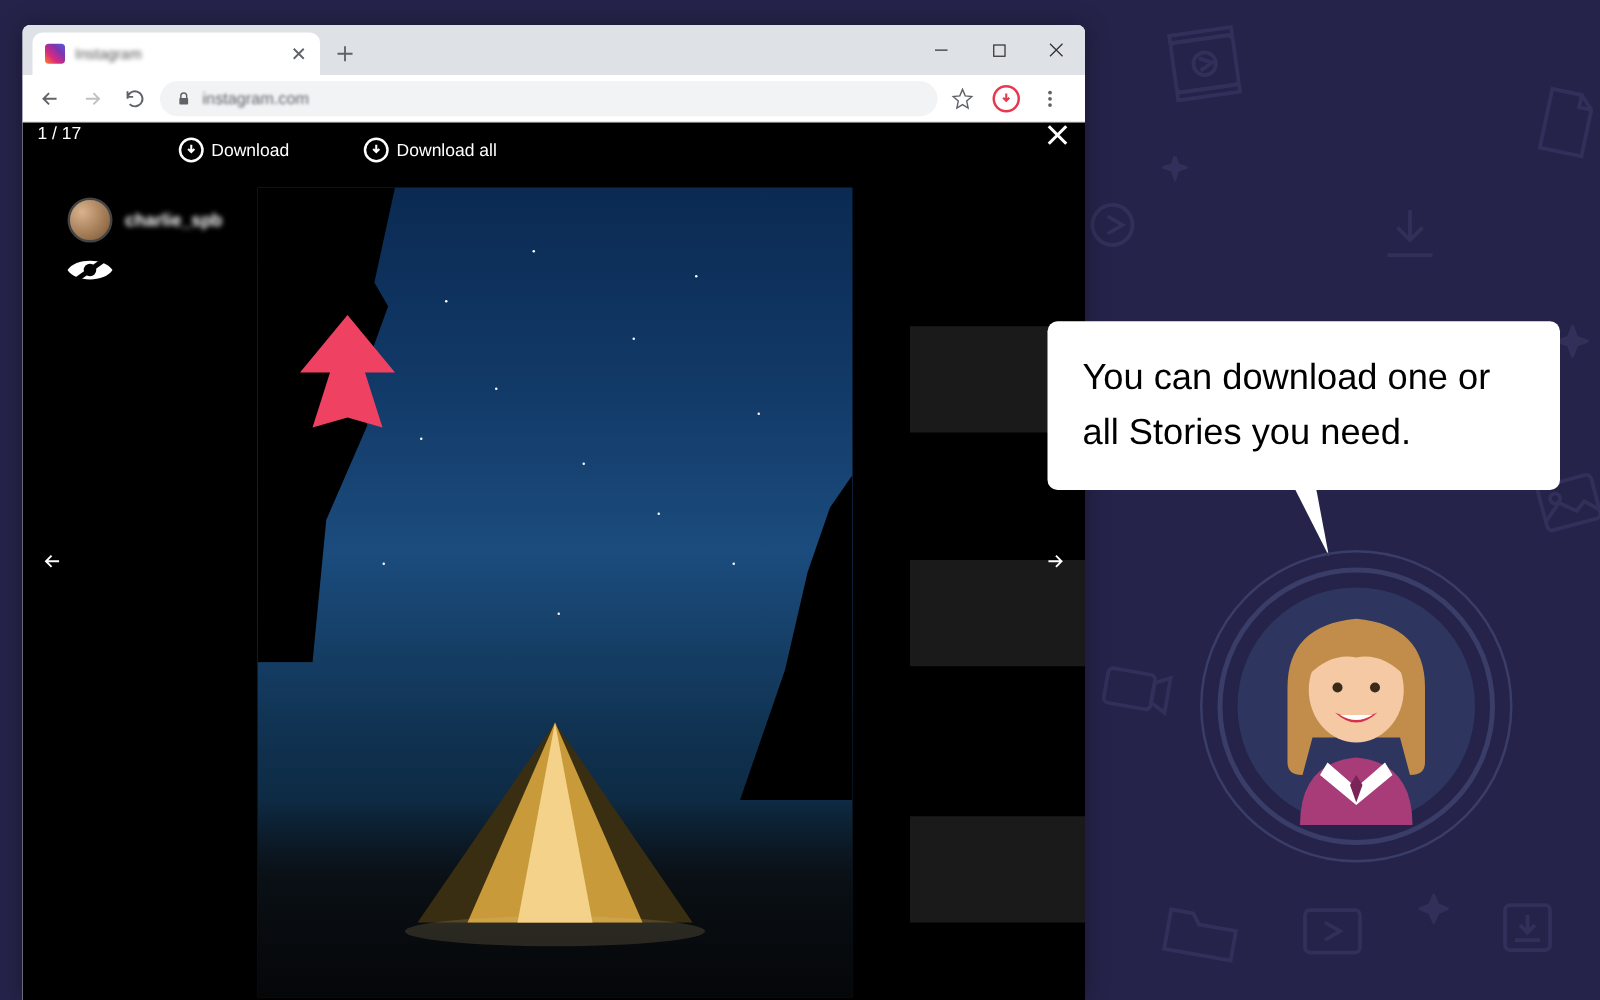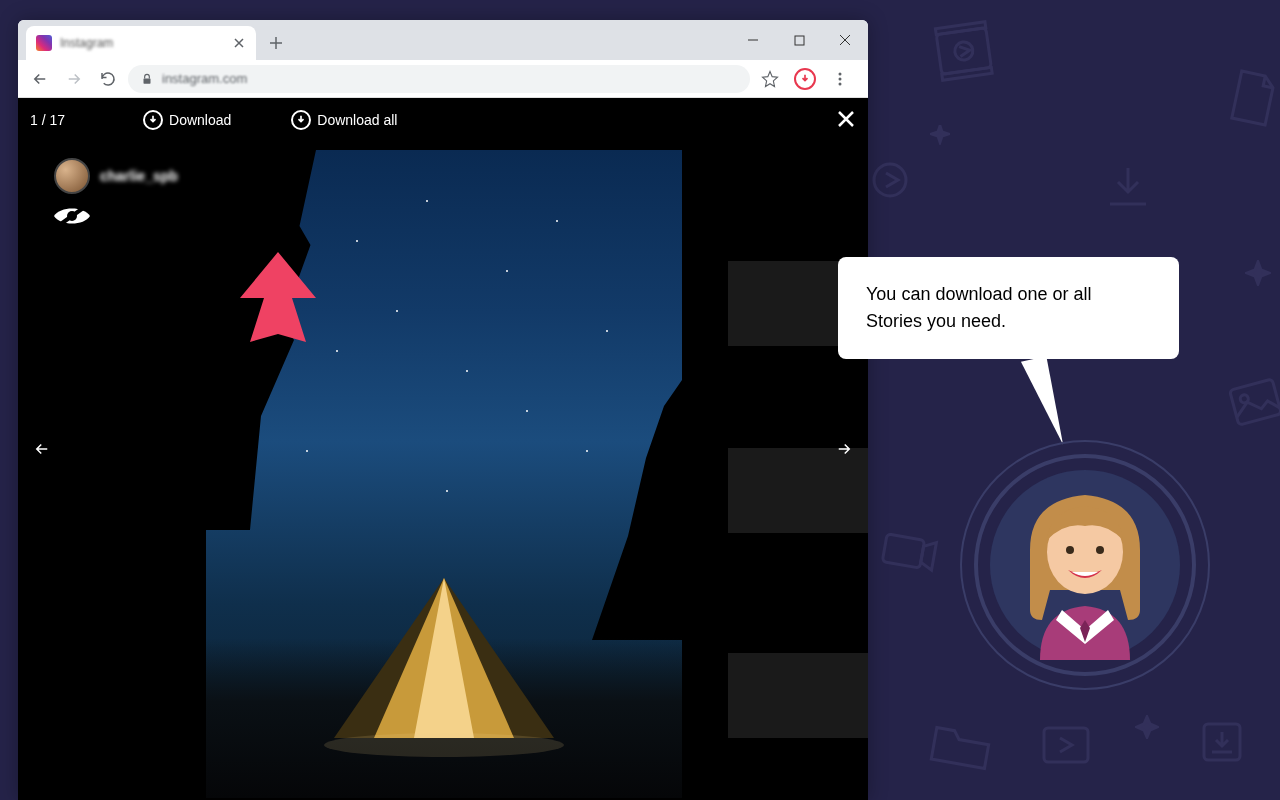--- a/index.html
+++ b/index.html
@@ -90,21 +90,21 @@
 
 
 .content {
   position: relative;
   height: calc(100% - 78px);
   background: #000;
   color: #fff;
 }
 .story-topbar {
   height: 44px;
-  display: flex; align-items: center;
+  display: flex; 
   padding: 0 12px; gap: 20px;
   font-size: 14px;
 }
 .counter { font-size: 14px; margin-right: 18px;}
 .dl-btn { display: flex; align-items: center; gap: 6px; cursor: pointer; margin-left: 40px; }
 .dl-circle {
   width: 20px; height: 20px; border: 2px solid #fff; border-radius: 50%;
   display:flex; align-items:center; justify-content:center;
 }
 .dl-circle svg { width: 10px; height: 10px; }
@@ -158,25 +158,25 @@
   position: absolute;
   left: 220px; top: 150px;
   width: 90px; height: 100px;
   z-index: 5;
 }
 
 
 .speech {
   position: absolute;
   left: 838px; top: 257px;
-  width: 341px;
+  width: 410px;
   background: #fff;
   border-radius: 8px;
   padding: 24px 28px;
-  font-size: 18px;
+  font-size: 29px;
   line-height: 1.5;
   color: #000;
 }
 .speech-tail {
   position: absolute;
   left: 1030px; top: 358px;
   width: 0; height: 0;
   border-left: 24px solid transparent;
   border-right: 2px solid transparent;
   border-top: 90px solid #fff;

